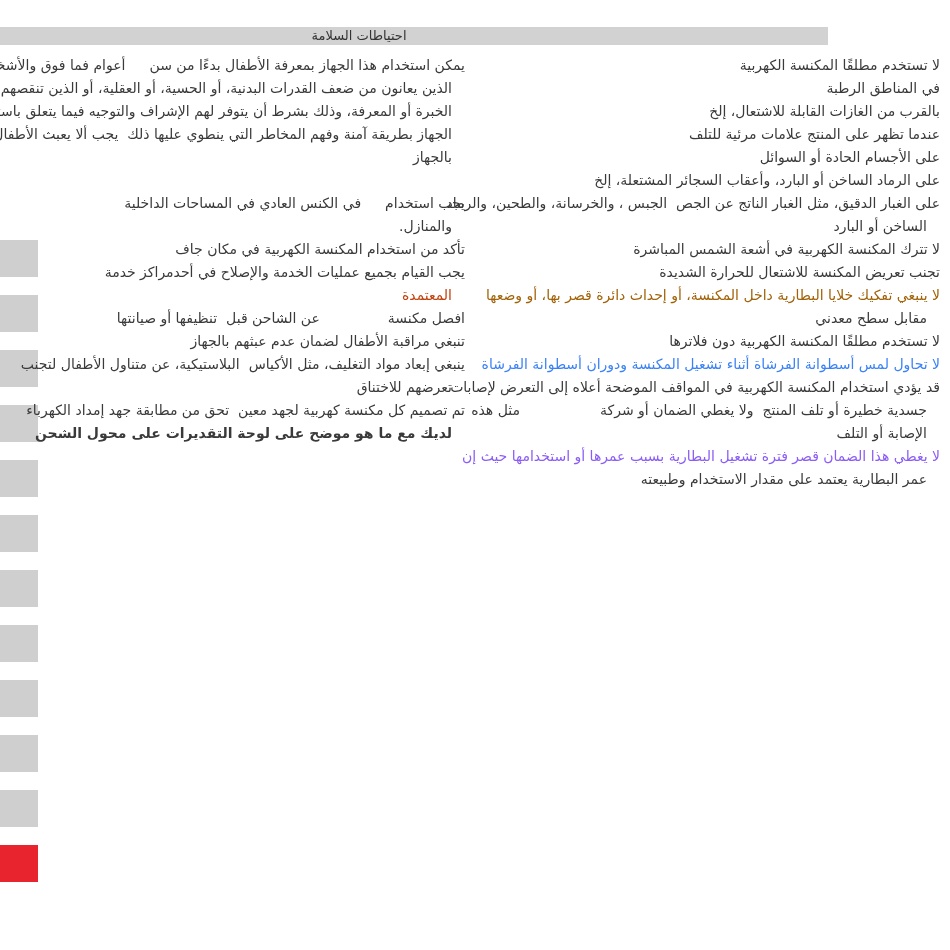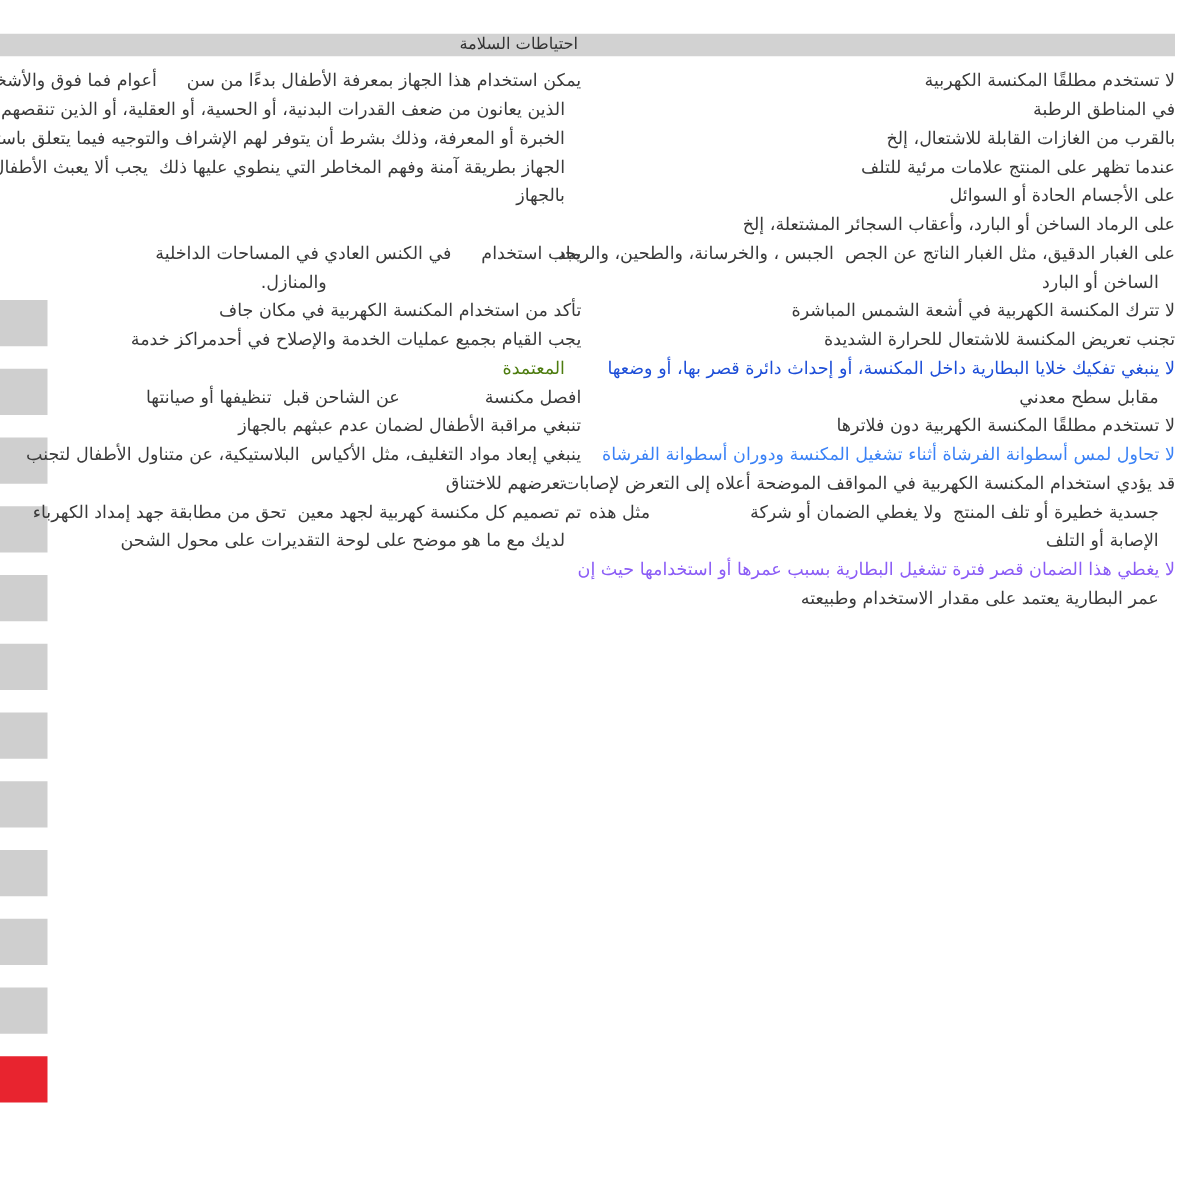--- a/index.html
+++ b/index.html
@@ -6,21 +6,21 @@
   body {
     width: 950px; height: 950px;
     background: #ffffff;
     position: relative;
     overflow: hidden;
     font-family: "DejaVu Sans", sans-serif;
   }
   .header-bar {
     position: absolute;
     left: 0; top: 27px;
-    width: 940px; height: 18px;
+    width: 828px; height: 18px;
   }
   .header-title {
     position: absolute;
     left: 0; right: 110px; top: 0;
     height: 18px; line-height: 18px;
     text-align: center;
     font-size: 13px;
     direction: rtl;
   }
   .tab-rail { position: absolute; left: 0; top: 0; width: 38px; height: 950px; }
@@ -65,41 +65,41 @@
     <div class="line" style="color: rgb(58, 58, 58);"><span>لا تستخدم مطلقًا المكنسة الكهربية</span></div>
     <div class="line" style="color: rgb(58, 58, 58);"><span>في المناطق الرطبة</span></div>
     <div class="line" style="color: rgb(58, 58, 58);"><span>بالقرب من الغازات القابلة للاشتعال، إلخ</span></div>
     <div class="line" style="color: rgb(58, 58, 58);"><span>عندما تظهر على المنتج علامات مرئية للتلف</span></div>
     <div class="line" style="color: rgb(58, 58, 58);"><span>على الأجسام الحادة أو السوائل</span></div>
     <div class="line" style="color: rgb(58, 58, 58);"><span>على الرماد الساخن أو البارد، وأعقاب السجائر المشتعلة، إلخ</span></div>
     <div class="line" style="color: rgb(58, 58, 58);"><span>على الغبار الدقيق، مثل الغبار الناتج عن الجص  الجبس ، والخرسانة، والطحين، والرماد</span></div>
     <div class="line indent" style="color: rgb(58, 58, 58);"><span>الساخن أو البارد</span></div>
     <div class="line" style="color: rgb(58, 58, 58); text-align: right;"><span>لا تترك المكنسة الكهربية في أشعة الشمس المباشرة</span></div>
     <div class="line" style="color: rgb(58, 58, 58);"><span>تجنب تعريض المكنسة للاشتعال للحرارة الشديدة</span></div>
-    <div class="line" style="color: #1d4ed8;"><span>لا ينبغي تفكيك خلايا البطارية داخل المكنسة، أو إحداث دائرة قصر بها، أو وضعها</span></div>
+    <div class="line" style="color: #a16207;"><span>لا ينبغي تفكيك خلايا البطارية داخل المكنسة، أو إحداث دائرة قصر بها، أو وضعها</span></div>
     <div class="line indent" style="color: rgb(58, 58, 58);"><span>مقابل سطح معدني</span></div>
     <div class="line" style="color: rgb(58, 58, 58);"><span>لا تستخدم مطلقًا المكنسة الكهربية دون فلاترها</span></div>
     <div class="line" style="color: #3b82f6;"><span>لا تحاول لمس أسطوانة الفرشاة أثناء تشغيل المكنسة ودوران أسطوانة الفرشاة</span></div>
     <div class="line" style="color: rgb(58, 58, 58);"><span>قد يؤدي استخدام المكنسة الكهربية في المواقف الموضحة أعلاه إلى التعرض لإصابات</span></div>
     <div class="line indent" style="color: rgb(58, 58, 58);"><span>جسدية خطيرة أو تلف المنتج  ولا يغطي الضمان أو شركة</span><span class="gap" style="width: 80px;"></span><span>مثل هذه</span></div>
     <div class="line indent" style="color: rgb(58, 58, 58);"><span>الإصابة أو التلف</span></div>
     <div class="line" style="color: #8b5cf6;"><span>لا يغطي هذا الضمان قصر فترة تشغيل البطارية بسبب عمرها أو استخدامها حيث إن</span></div>
     <div class="line indent" style="color: rgb(58, 58, 58);"><span>عمر البطارية يعتمد على مقدار الاستخدام وطبيعته</span></div>
   </div>
 <div class="column col-left" dir="rtl">
     <div class="line" style="color: rgb(58, 58, 58);"><span>يمكن استخدام هذا الجهاز بمعرفة الأطفال بدءًا من سن</span><span class="gap" style="width: 24px;"></span><span>أعوام فما فوق والأشخاص</span></div>
     <div class="line indent" style="color: rgb(58, 58, 58);"><span>الذين يعانون من ضعف القدرات البدنية، أو الحسية، أو العقلية، أو الذين تنقصهم</span></div>
     <div class="line indent" style="color: rgb(58, 58, 58);"><span>الخبرة أو المعرفة، وذلك بشرط أن يتوفر لهم الإشراف والتوجيه فيما يتعلق باستخدام</span></div>
     <div class="line indent" style="color: rgb(58, 58, 58);"><span>الجهاز بطريقة آمنة وفهم المخاطر التي ينطوي عليها ذلك  يجب ألا يعبث الأطفال</span></div>
     <div class="line indent" style="color: rgb(58, 58, 58);"><span>بالجهاز</span></div>
     <div class="line" style="color: rgb(58, 58, 58);">&nbsp;</div>
     <div class="line" style="color: rgb(58, 58, 58);"><span>يجب استخدام</span><span class="gap" style="width: 24px;"></span><span>في الكنس العادي في المساحات الداخلية</span></div>
-    <div class="line indent" style="color: rgb(58, 58, 58); text-align: center;"><span>والمنازل.</span></div>
+    <div class="line indent" style="color: rgb(58, 58, 58);"><span>والمنازل.</span></div>
     <div class="line" style="color: rgb(58, 58, 58);"><span>تأكد من استخدام المكنسة الكهربية في مكان جاف</span></div>
     <div class="line" style="color: rgb(58, 58, 58);"><span>يجب القيام بجميع عمليات الخدمة والإصلاح في أحدمراكز خدمة</span></div>
-    <div class="line indent" style="color: #4d7c0f;"><span>المعتمدة</span></div>
+    <div class="line indent" style="color: #c2410c;"><span>المعتمدة</span></div>
     <div class="line" style="color: rgb(58, 58, 58);"><span>افصل مكنسة</span><span class="gap" style="width: 68px;"></span><span>عن الشاحن قبل  تنظيفها أو صيانتها</span></div>
     <div class="line" style="color: rgb(58, 58, 58);"><span>تنبغي مراقبة الأطفال لضمان عدم عبثهم بالجهاز</span></div>
     <div class="line" style="color: rgb(58, 58, 58);"><span>ينبغي إبعاد مواد التغليف، مثل الأكياس  البلاستيكية، عن متناول الأطفال لتجنب</span></div>
     <div class="line indent" style="color: rgb(58, 58, 58);"><span>تعرضهم للاختناق</span></div>
     <div class="line" style="color: rgb(58, 58, 58);"><span>تم تصميم كل مكنسة كهربية لجهد معين  تحق من مطابقة جهد إمداد الكهرباء</span></div>
-    <div class="line indent" style="color: rgb(58, 58, 58);"><span>لديك مع ما هو موضح على لوحة التقديرات على محول الشحن</span></div>
+    <div class="line indent" style="color: rgb(58, 58, 58); font-weight: bold;"><span>لديك مع ما هو موضح على لوحة التقديرات على محول الشحن</span></div>
   </div>
 
 </body></html>

